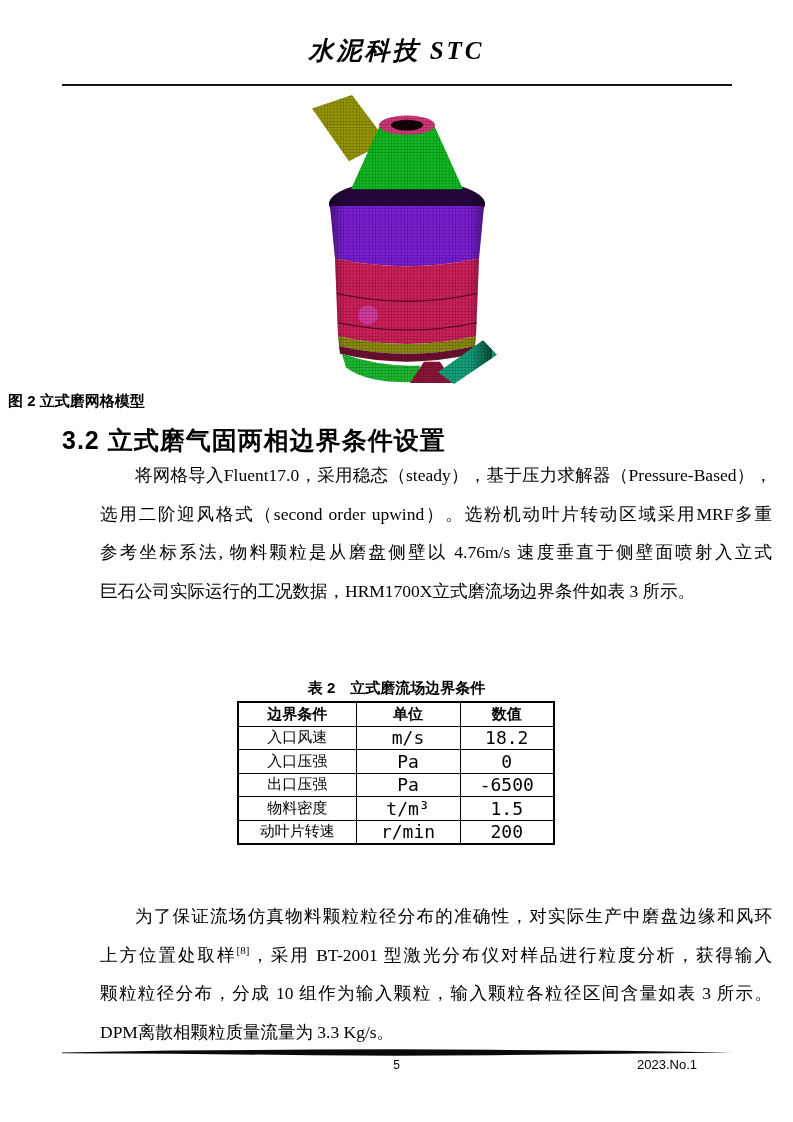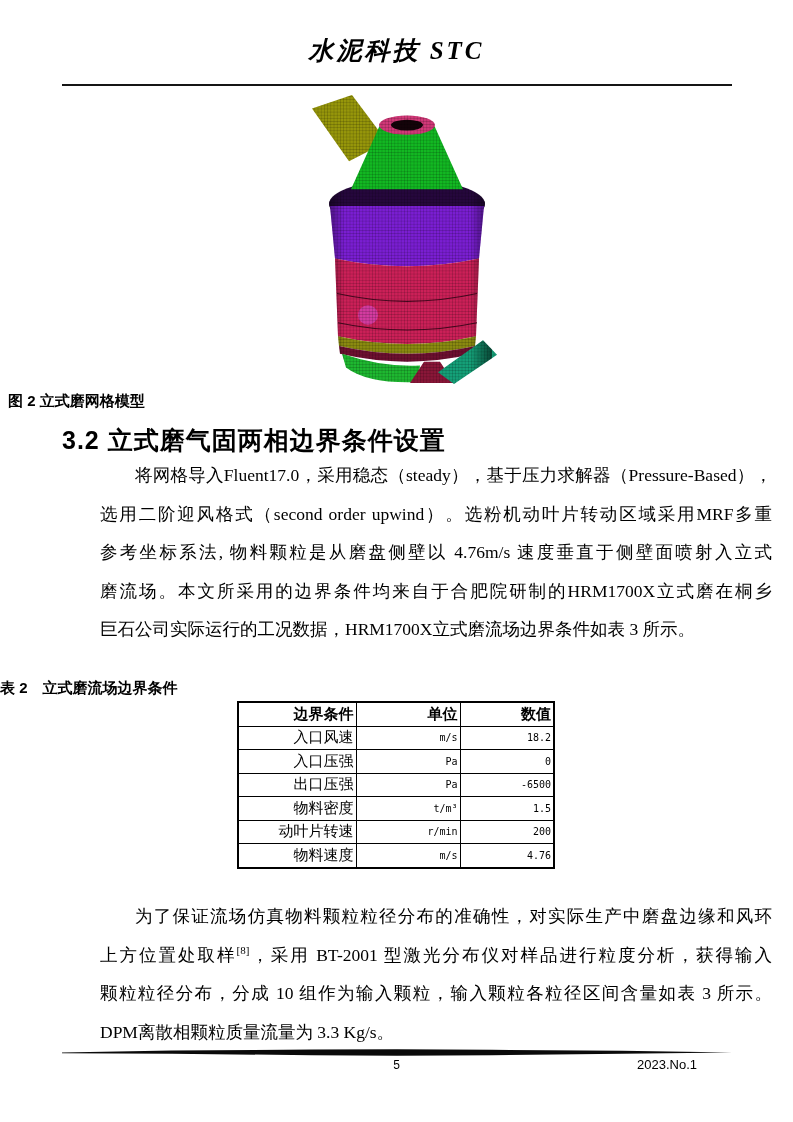--- a/index.html
+++ b/index.html
@@ -31,32 +31,32 @@
   .line {
     height:38.5px; line-height:38.5px;
     text-align:justify; text-align-last:justify;
     overflow:visible; white-space:nowrap;
   }
   .line.indent { text-indent:2em; }
   .line.flush-last { text-align-last:left; }
   sup.ref { font-size:11px; line-height:0; vertical-align:super; }
 
   .table-title {
-    position:absolute; top:679px; left:0; width:100%; 
+    position:absolute; top:679px; left:0; width:100%; text-align:center;
     font-family:"Liberation Sans", sans-serif; font-weight:bold; font-size:15px;
   }
   table.bc {
     position:absolute; top:701px; left:237px; width:316px;
     border-collapse:collapse; border:2px solid #000; table-layout:fixed;
     font-size:15px; text-align:center;
   }
-  table.bc th, table.bc td { border:1px solid #000; height:22.5px; padding:0 2px; text-align:right; }
+  table.bc th, table.bc td { border:1px solid #000; height:22.5px; padding:0 2px; text-align:center; }
   table.bc th { font-family:"Liberation Sans", sans-serif; font-weight:bold; font-size:15px; }
   td.cn { font-family:"Liberation Serif", serif;margin-left:44px; }
-  td.mono { font-family:"DejaVu Sans Mono", monospace; font-size:10px; }
+  td.mono { font-family:"DejaVu Sans Mono", monospace; font-size:18px; }
 
   .footer-rule { position:absolute; top:1049px; left:62px; width:670px; height:8px; }
   .page-number {
     position:absolute; top:1058px; left:0; width:100%; text-align:center;
     font-family:"Liberation Sans", sans-serif; font-size:12px;
   }
   .issue-label {
     position:absolute; top:1057px; right:96px;
     font-family:"Liberation Sans", sans-serif; font-size:13px;
   }
@@ -119,21 +119,20 @@
   </div>
 
   <div class="figure-caption">图 2 立式磨网格模型</div>
 
   <div class="section-heading">3.2 立式磨气固两相边界条件设置</div>
 
   <div class="para para1">
     <div class="line indent">将网格导入Fluent17.0，采用稳态（steady），基于压力求解器（Pressure-Based），</div>
     <div class="line">选用二阶迎风格式（second order upwind）。选粉机动叶片转动区域采用MRF多重</div>
     <div class="line">参考坐标系法, 物料颗粒是从磨盘侧壁以 4.76m/s 速度垂直于侧壁面喷射入立式</div>
-    <div class="line">磨流场。本文所采用的边界条件均来自于合肥院研制的HRM1700X立式磨在桐乡</div>
     <div class="line flush-last">巨石公司实际运行的工况数据，HRM1700X立式磨流场边界条件如表 3 所示。</div>
   </div>
 
   <div class="table-title">表 2　立式磨流场边界条件</div>
 
   <table class="bc">
     <colgroup>
         <col style="width:118px">
         <col style="width:104px">
         <col style="width:94px">
@@ -164,25 +163,20 @@
       <tr>
         <td class="cn">物料密度</td>
         <td class="mono">t/m³</td>
         <td class="mono">1.5</td>
       </tr>
       <tr>
         <td class="cn">动叶片转速</td>
         <td class="mono">r/min</td>
         <td class="mono">200</td>
       </tr>
-      <tr>
-        <td class="cn">物料速度</td>
-        <td class="mono">m/s</td>
-        <td class="mono">4.76</td>
-      </tr>
     </tbody>
   </table>
 
   <div class="para para2">
     <div class="line indent">为了保证流场仿真物料颗粒粒径分布的准确性，对实际生产中磨盘边缘和风环</div>
     <div class="line">
       <span>上方位置处取样</span><sup class="ref">[8]</sup><span>，采用 BT-2001 型激光分布仪对样品进行粒度分析，获得输入</span>
     </div>
     <div class="line">颗粒粒径分布，分成 10 组作为输入颗粒，输入颗粒各粒径区间含量如表 3 所示。</div>
     <div class="line flush-last">DPM离散相颗粒质量流量为 3.3 Kg/s。</div>

